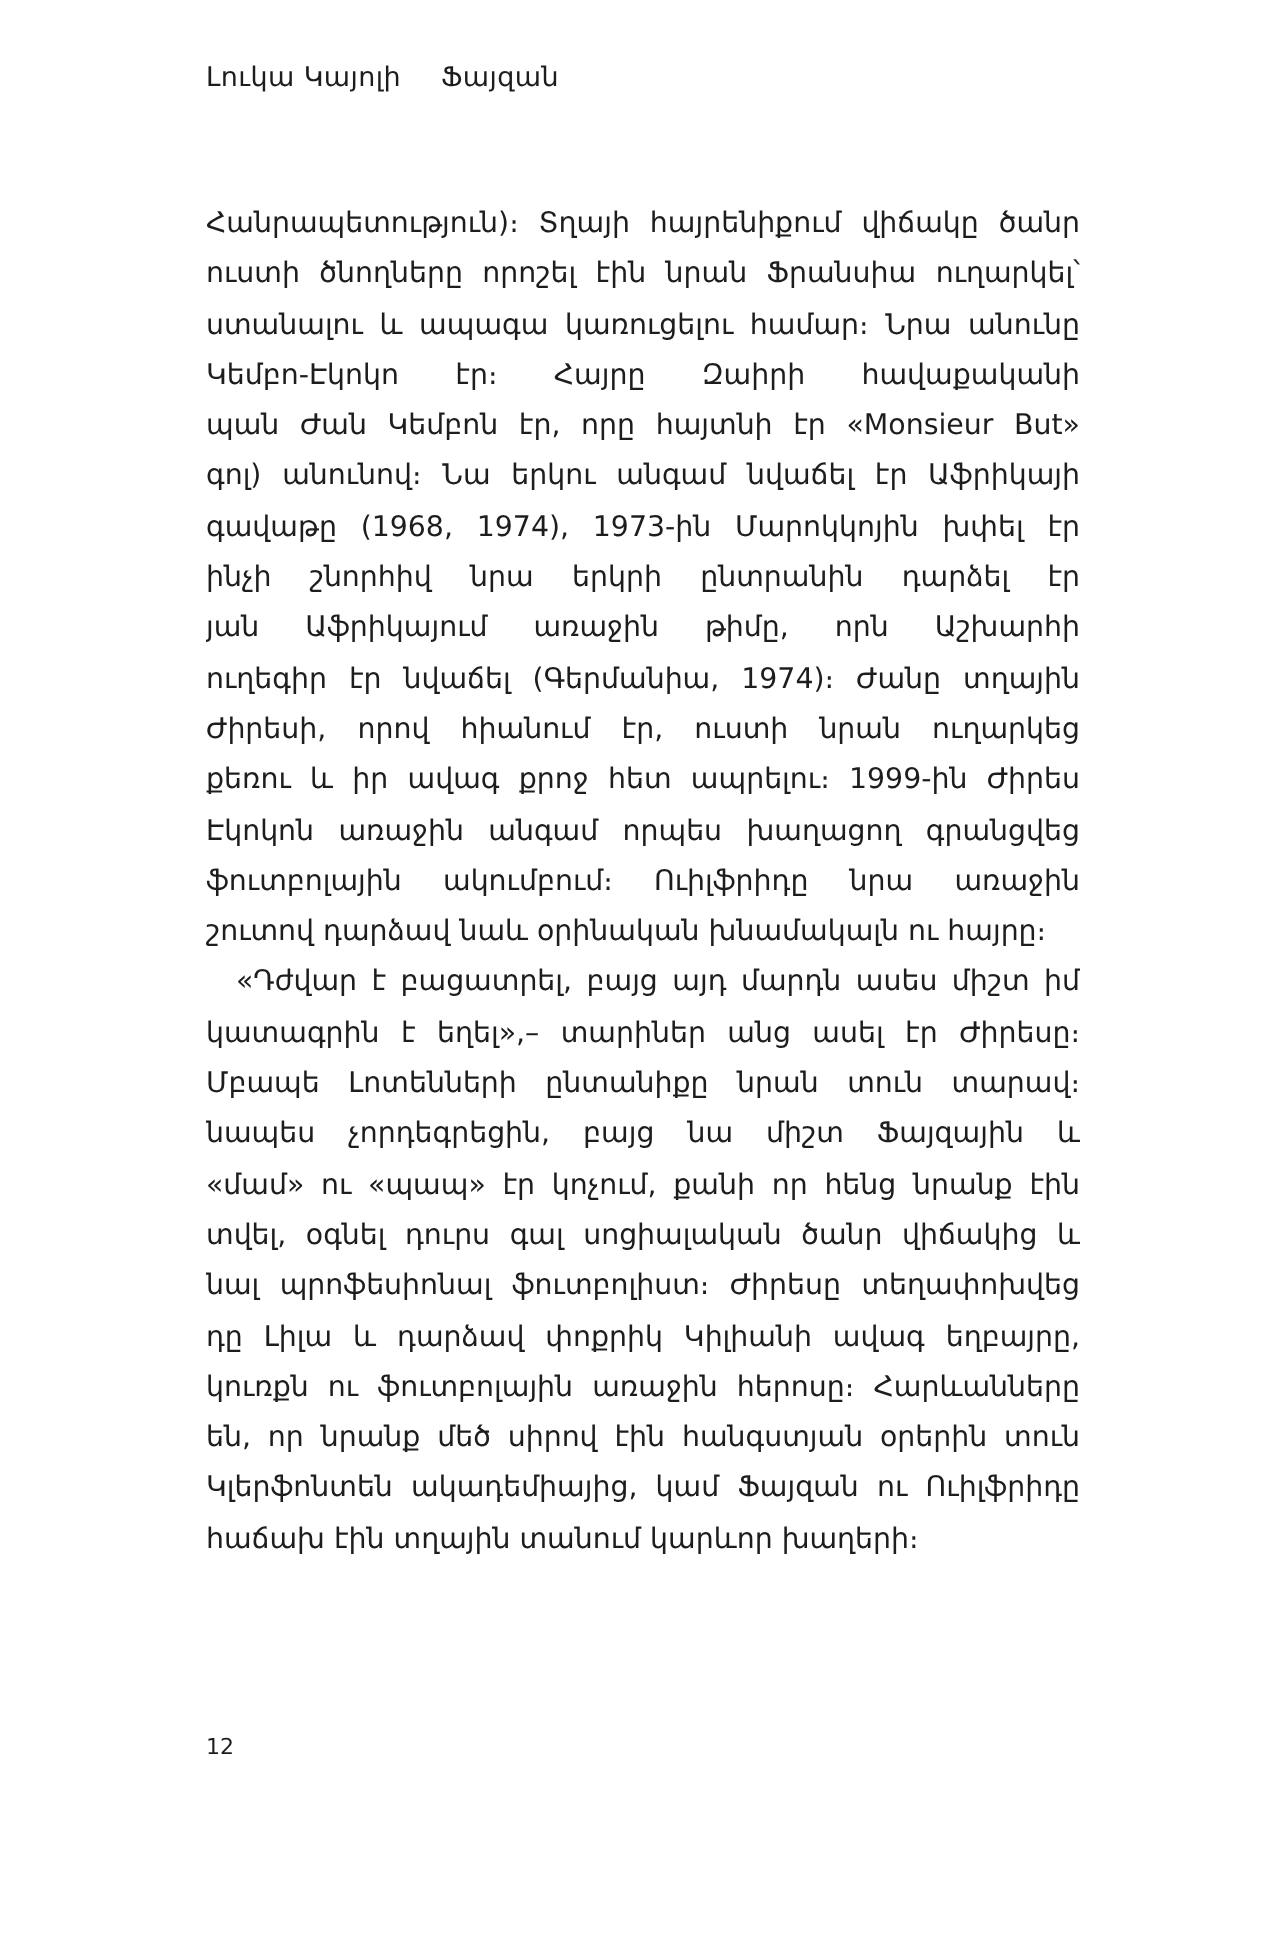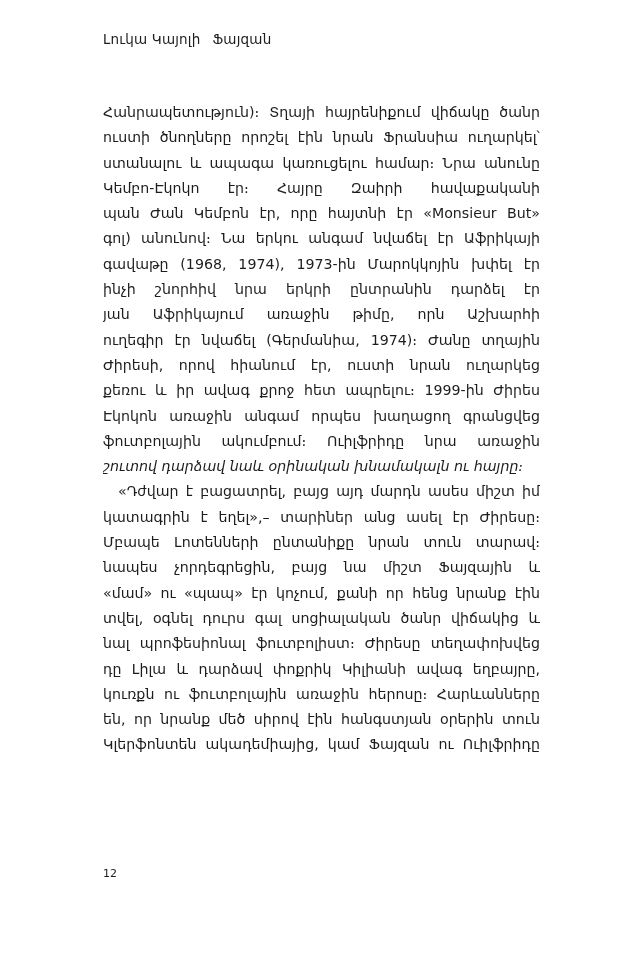--- a/index.html
+++ b/index.html
@@ -16,21 +16,21 @@
     color: #1d1d1d;
     overflow: hidden;
   }
   .running-header {
     position: absolute;
     left: 103px;
     top: 31px;
     font-size: 13.5px;
     letter-spacing: 0.2px;
     display: flex;
-    gap: 12px;
+    gap: 20px;
     white-space: nowrap;
     color: #1d1d1d;
   }
   .body-text {
     position: absolute;
     left: 103px;
     top: 100px;
     width: 437px;
     font-size: 14.2px;
     line-height: 25.3px;
@@ -38,21 +38,20 @@
   }
   .body-text .line {
     height: 25.3px;
     overflow: hidden;
     text-align: justify;
     text-align-last: justify;
     white-space: normal;
   }
   .body-text .line.last {
     text-align-last: left;
-    font-style: italic;
   }
   .body-text .line.indent {
     text-indent: 15px;
   }
   .page-number {
     position: absolute;
     left: 103px;
     top: 867px;
     font-size: 11px;
     color: #1d1d1d;
@@ -88,17 +87,18 @@
       <div class="line">կատագրին է եղել»,– տարիներ անց ասել էր Ժիրեսը։ Լամարի-</div>
       <div class="line">Մբապե Լոտենների ընտանիքը նրան տուն տարավ։ Պաշտո-</div>
       <div class="line">նապես չորդեգրեցին, բայց նա միշտ Ֆայզային և Ուիլֆրիդին</div>
       <div class="line">«մամ» ու «պապ» էր կոչում, քանի որ հենց նրանք էին նրան սեր</div>
       <div class="line">տվել, օգնել դուրս գալ սոցիալական ծանր վիճակից և դառ-</div>
       <div class="line">նալ պրոֆեսիոնալ ֆուտբոլիստ։ Ժիրեսը տեղափոխվեց Ալե</div>
       <div class="line">դը Լիլա և դարձավ փոքրիկ Կիլիանի ավագ եղբայրը, իդեալը,</div>
       <div class="line">կուռքն ու ֆուտբոլային առաջին հերոսը։ Հարևանները հիշում</div>
       <div class="line">են, որ նրանք մեծ սիրով էին հանգստյան օրերին տուն գալիս</div>
       <div class="line">Կլերֆոնտեն ակադեմիայից, կամ Ֆայզան ու Ուիլֆրիդը շատ</div>
+      <div class="line last">հաճախ էին տղային տանում կարևոր խաղերի։</div>
     </div>
 
   <div class="page-number">12</div>
 
 </div>
 
 </body></html>

